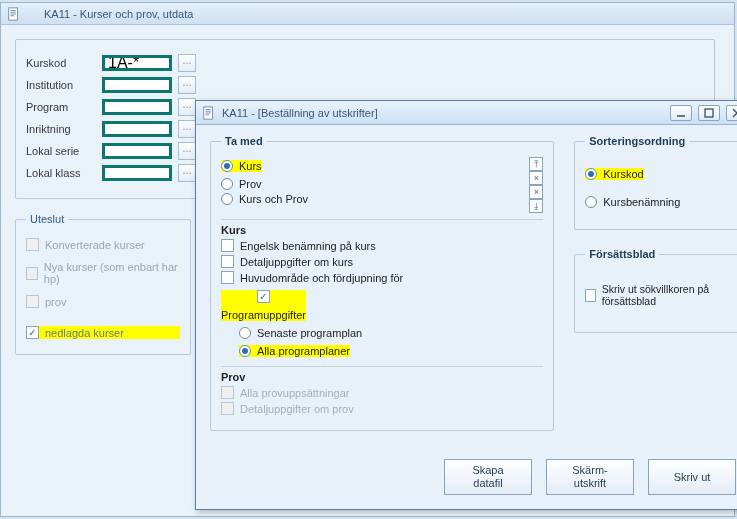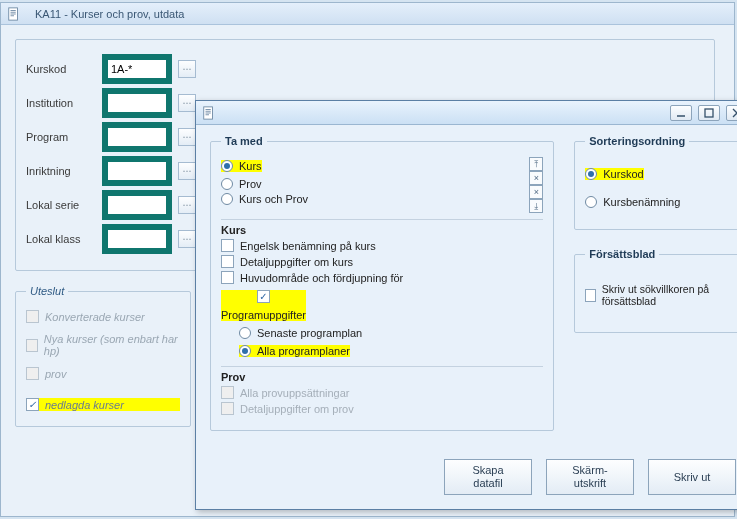--- a/index.html
+++ b/index.html
@@ -21,21 +21,21 @@
     width: 735px; height: 515px;
     background: #e9f1f9;
     border: 1px solid #9db6cd;
   }
   .mainwin .titlebar {
     height: 22px;
     background: linear-gradient(#e4effb, #cfe0f2);
     border-bottom: 1px solid #aac3dc;
     display: flex; align-items: center;
     padding: 0 6px;
-    gap: 14px;
+    gap: 23px;
   }
   .doc-icon {
     width: 14px; height: 14px;
     display: inline-block;
   }
   .doc-icon svg { width: 14px; height: 14px; }
   .titlebar .title { color: #3a5774; }
   .mainwin .body {
     position: relative;
     padding: 14px;
@@ -54,39 +54,38 @@
     font-size: 11px;
   }
   .search-fs { width: 700px; }
   .row {
     display: flex; align-items: center;
     gap: 6px;
     margin: 4px 0;
   }
   .lbl { width: 70px; color: #3a3a3a; font-size: 11px; }
   input.txt {
-    height: 30px;
-    border: 6px solid #0f766e;
+    height: 16px;
+    border: 3px solid #0f766e;
     background: #fff;
-    font-size: 11px;
+    font-size: 16px;
     padding: 1px 3px;
     width: 70px;
   }
   .mini-btn {
     width: 18px; height: 18px;
     border: 1px solid #a5bbd1;
     background: linear-gradient(#fdfeff,#e4edf6);
     display: inline-flex; align-items:center; justify-content:center;
     font-size: 9px; color:#50657a;
     cursor: pointer;
   }
   .uteslut-fs {
     margin-top: 14px;
     width: 176px;
-    font-style: italic;
   }
   .chk {
     width: 13px; height: 13px;
     border: 1px solid #8ca4bb;
     background: #fff;
     display: inline-block;
     vertical-align: middle;
   }
   .chk.disabled { background:#efefef; border-color:#b9c5d0; }
   .chk.checked::after {
@@ -246,20 +245,21 @@
 </div>
 
 <div class="dialog">
   <div class="titlebar">
     <span class="doc-icon">
       <svg viewBox="0 0 16 16">
           <rect x="2" y="1" width="10" height="14" fill="#fff" stroke="#6b87a2"></rect>
           <path d="M4 4h6M4 6h6M4 8h6M4 10h4" stroke="#6b87a2" stroke-width="1"></path>
         </svg>
     </span>
+    <span class="title">KA11 - [Beställning av utskrifter]</span>
     <span class="spacer"></span>
     <span class="winbtn">
       <svg viewBox="0 0 10 10">
           <path d="M1 8h8" stroke="#35506a" stroke-width="1.5"></path>
         </svg>
     </span>
     <span class="winbtn">
       <svg viewBox="0 0 10 10">
           <rect x="1" y="1" width="8" height="8" fill="none" stroke="#35506a" stroke-width="1.3"></rect>
         </svg>

